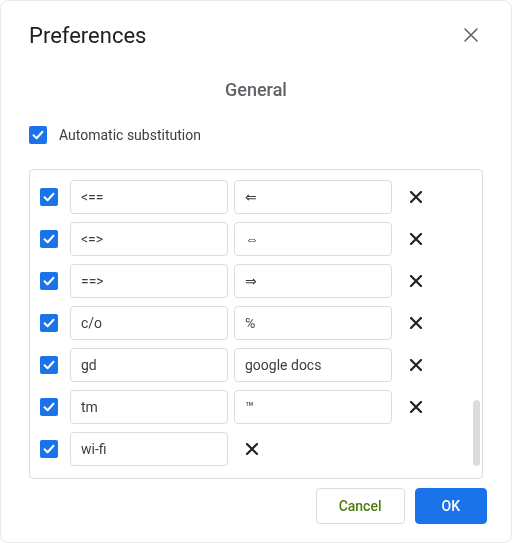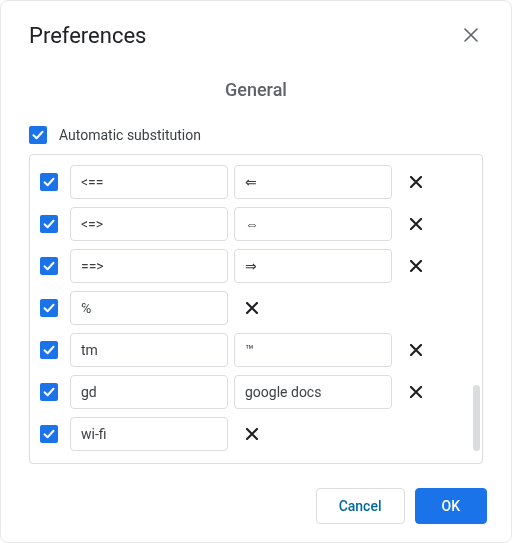--- a/index.html
+++ b/index.html
@@ -72,21 +72,21 @@
     background: #1a73e8;
     border-radius: 3px 3px 0 0;
   }
   .content {
     padding: 14px 28px 0 28px;
   }
   .auto-row {
     display: flex;
     align-items: center;
     gap: 12px;
-    margin-bottom: 10px;
+    margin-bottom: 25px;
   }
   .cb {
     width: 18px;
     height: 18px;
     min-width: 18px;
     border-radius: 2px;
     background: #1a73e8;
     display: flex;
     align-items: center;
     justify-content: center;
@@ -169,21 +169,21 @@
     font-size: 14px;
     font-weight: 500;
     display: flex;
     align-items: center;
     justify-content: center;
     cursor: pointer;
     font-family: inherit;
   }
   .btn-cancel {
     background: #fff;
-    color: #0369a1;
+    color: #4d7c0f;
     border: 1px solid #dadce0;
   }
   .btn-ok {
     background: #1a73e8;
     color: #fff;
     border: 1px solid #1a73e8;
     padding: 12px 26px;
   }
 </style>
 </head>
@@ -258,49 +258,50 @@
                 <path d="M1 1 L11 11 M11 1 L1 11" stroke="#202124" stroke-width="2.2" stroke-linecap="round"></path>
               </svg>
             </div>
           </div>
           <div class="row">
             <div class="cb">
               <svg width="14" height="14" viewBox="0 0 14 14">
                 <path d="M2.5 7.2 L5.6 10.2 L11.5 3.8" stroke="#fff" stroke-width="2" fill="none" stroke-linecap="round" stroke-linejoin="round"></path>
               </svg>
             </div>
+            <input class="cell-input cell-replace" value="c/o" style="">
             <input class="cell-input cell-with" value="℅" style="">
+            <div class="del">
+              <svg width="12" height="12" viewBox="0 0 12 12">
+                <path d="M1 1 L11 11 M11 1 L1 11" stroke="#202124" stroke-width="2.2" stroke-linecap="round"></path>
+              </svg>
+            </div>
+          </div>
+          <div class="row">
+            <div class="cb">
+              <svg width="14" height="14" viewBox="0 0 14 14">
+                <path d="M2.5 7.2 L5.6 10.2 L11.5 3.8" stroke="#fff" stroke-width="2" fill="none" stroke-linecap="round" stroke-linejoin="round"></path>
+              </svg>
+            </div>
+            <input class="cell-input cell-replace" value="gd" style="">
+            <input class="cell-input cell-with" value="google docs" style="">
             <div class="del">
               <svg width="12" height="12" viewBox="0 0 12 12">
                 <path d="M1 1 L11 11 M11 1 L1 11" stroke="#202124" stroke-width="2.2" stroke-linecap="round"></path>
               </svg>
             </div>
           </div>
           <div class="row">
             <div class="cb">
               <svg width="14" height="14" viewBox="0 0 14 14">
                 <path d="M2.5 7.2 L5.6 10.2 L11.5 3.8" stroke="#fff" stroke-width="2" fill="none" stroke-linecap="round" stroke-linejoin="round"></path>
               </svg>
             </div>
             <input class="cell-input cell-replace" value="tm" style="">
             <input class="cell-input cell-with" value="™" style="">
-            <div class="del">
-              <svg width="12" height="12" viewBox="0 0 12 12">
-                <path d="M1 1 L11 11 M11 1 L1 11" stroke="#202124" stroke-width="2.2" stroke-linecap="round"></path>
-              </svg>
-            </div>
-          </div>
-          <div class="row">
-            <div class="cb">
-              <svg width="14" height="14" viewBox="0 0 14 14">
-                <path d="M2.5 7.2 L5.6 10.2 L11.5 3.8" stroke="#fff" stroke-width="2" fill="none" stroke-linecap="round" stroke-linejoin="round"></path>
-              </svg>
-            </div>
-            <input class="cell-input cell-replace" value="gd" style="">
-            <input class="cell-input cell-with" value="google docs" style="">
             <div class="del">
               <svg width="12" height="12" viewBox="0 0 12 12">
                 <path d="M1 1 L11 11 M11 1 L1 11" stroke="#202124" stroke-width="2.2" stroke-linecap="round"></path>
               </svg>
             </div>
           </div>
           <div class="row">
             <div class="cb">
               <svg width="14" height="14" viewBox="0 0 14 14">
                 <path d="M2.5 7.2 L5.6 10.2 L11.5 3.8" stroke="#fff" stroke-width="2" fill="none" stroke-linecap="round" stroke-linejoin="round"></path>

